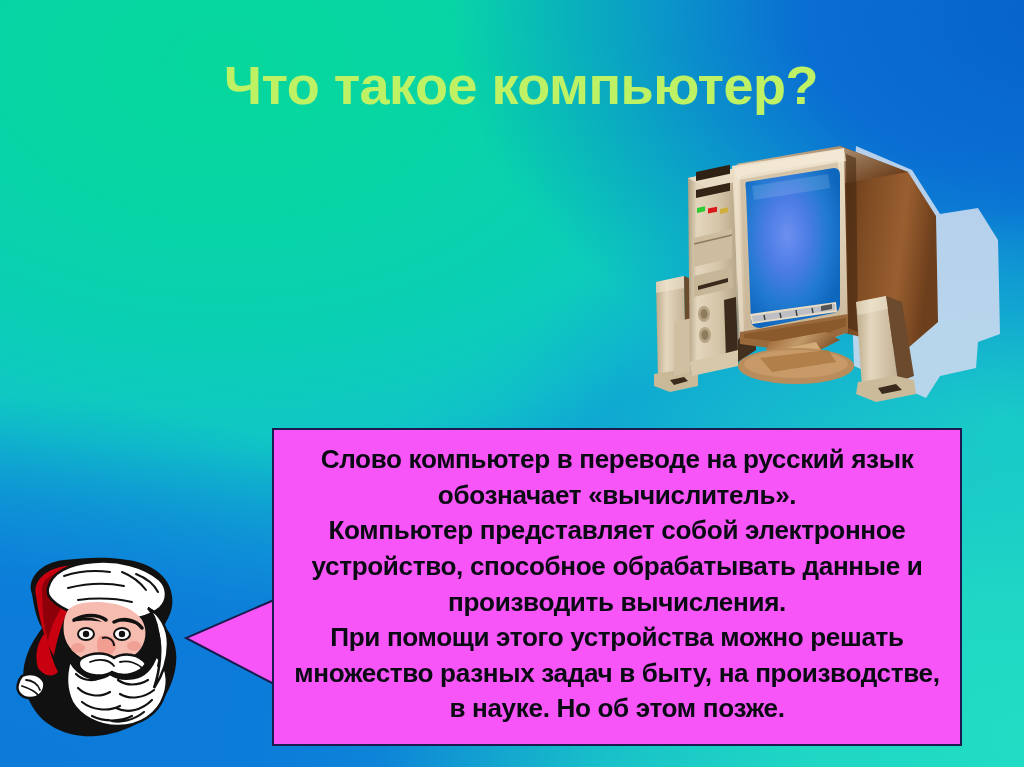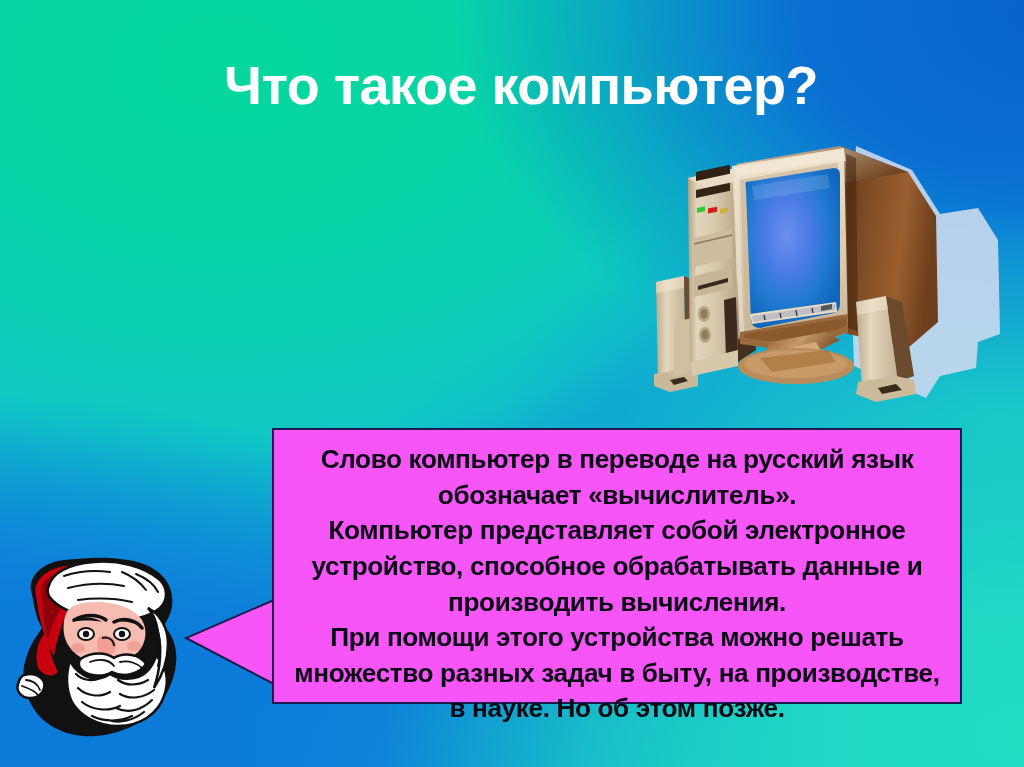--- a/index.html
+++ b/index.html
@@ -54,35 +54,35 @@
   }
 
   
   #title {
     position:absolute;
     left:0; right:0; top:58px;
     text-align:center;
     padding-left:18px;
     font-size:54px;
     font-weight:bold;
-    color:#ffffff;
+    color:#bef264;
     letter-spacing:-0.5px;
     line-height:1;
     white-space:nowrap;
   }
 
   
   #computer { position:absolute; left:640px; top:136px; width:384px; height:276px; }
   #computer svg { display:block; }
 
   
   #callout {
     position:absolute;
     left:272px; top:428px;
-    width:690px; height:276px;
+    width:690px; height:318px;
   }
   #callout .tail-svg { position:absolute; left:-92px; top:170px; }
   #callout .box {
     position:absolute; inset:0;
     background:#f855f8;
     border:2px solid #1b1b4f;
   }
   #callout .box-text {
     position:absolute;
     left:14px; right:14px; top:12px;

